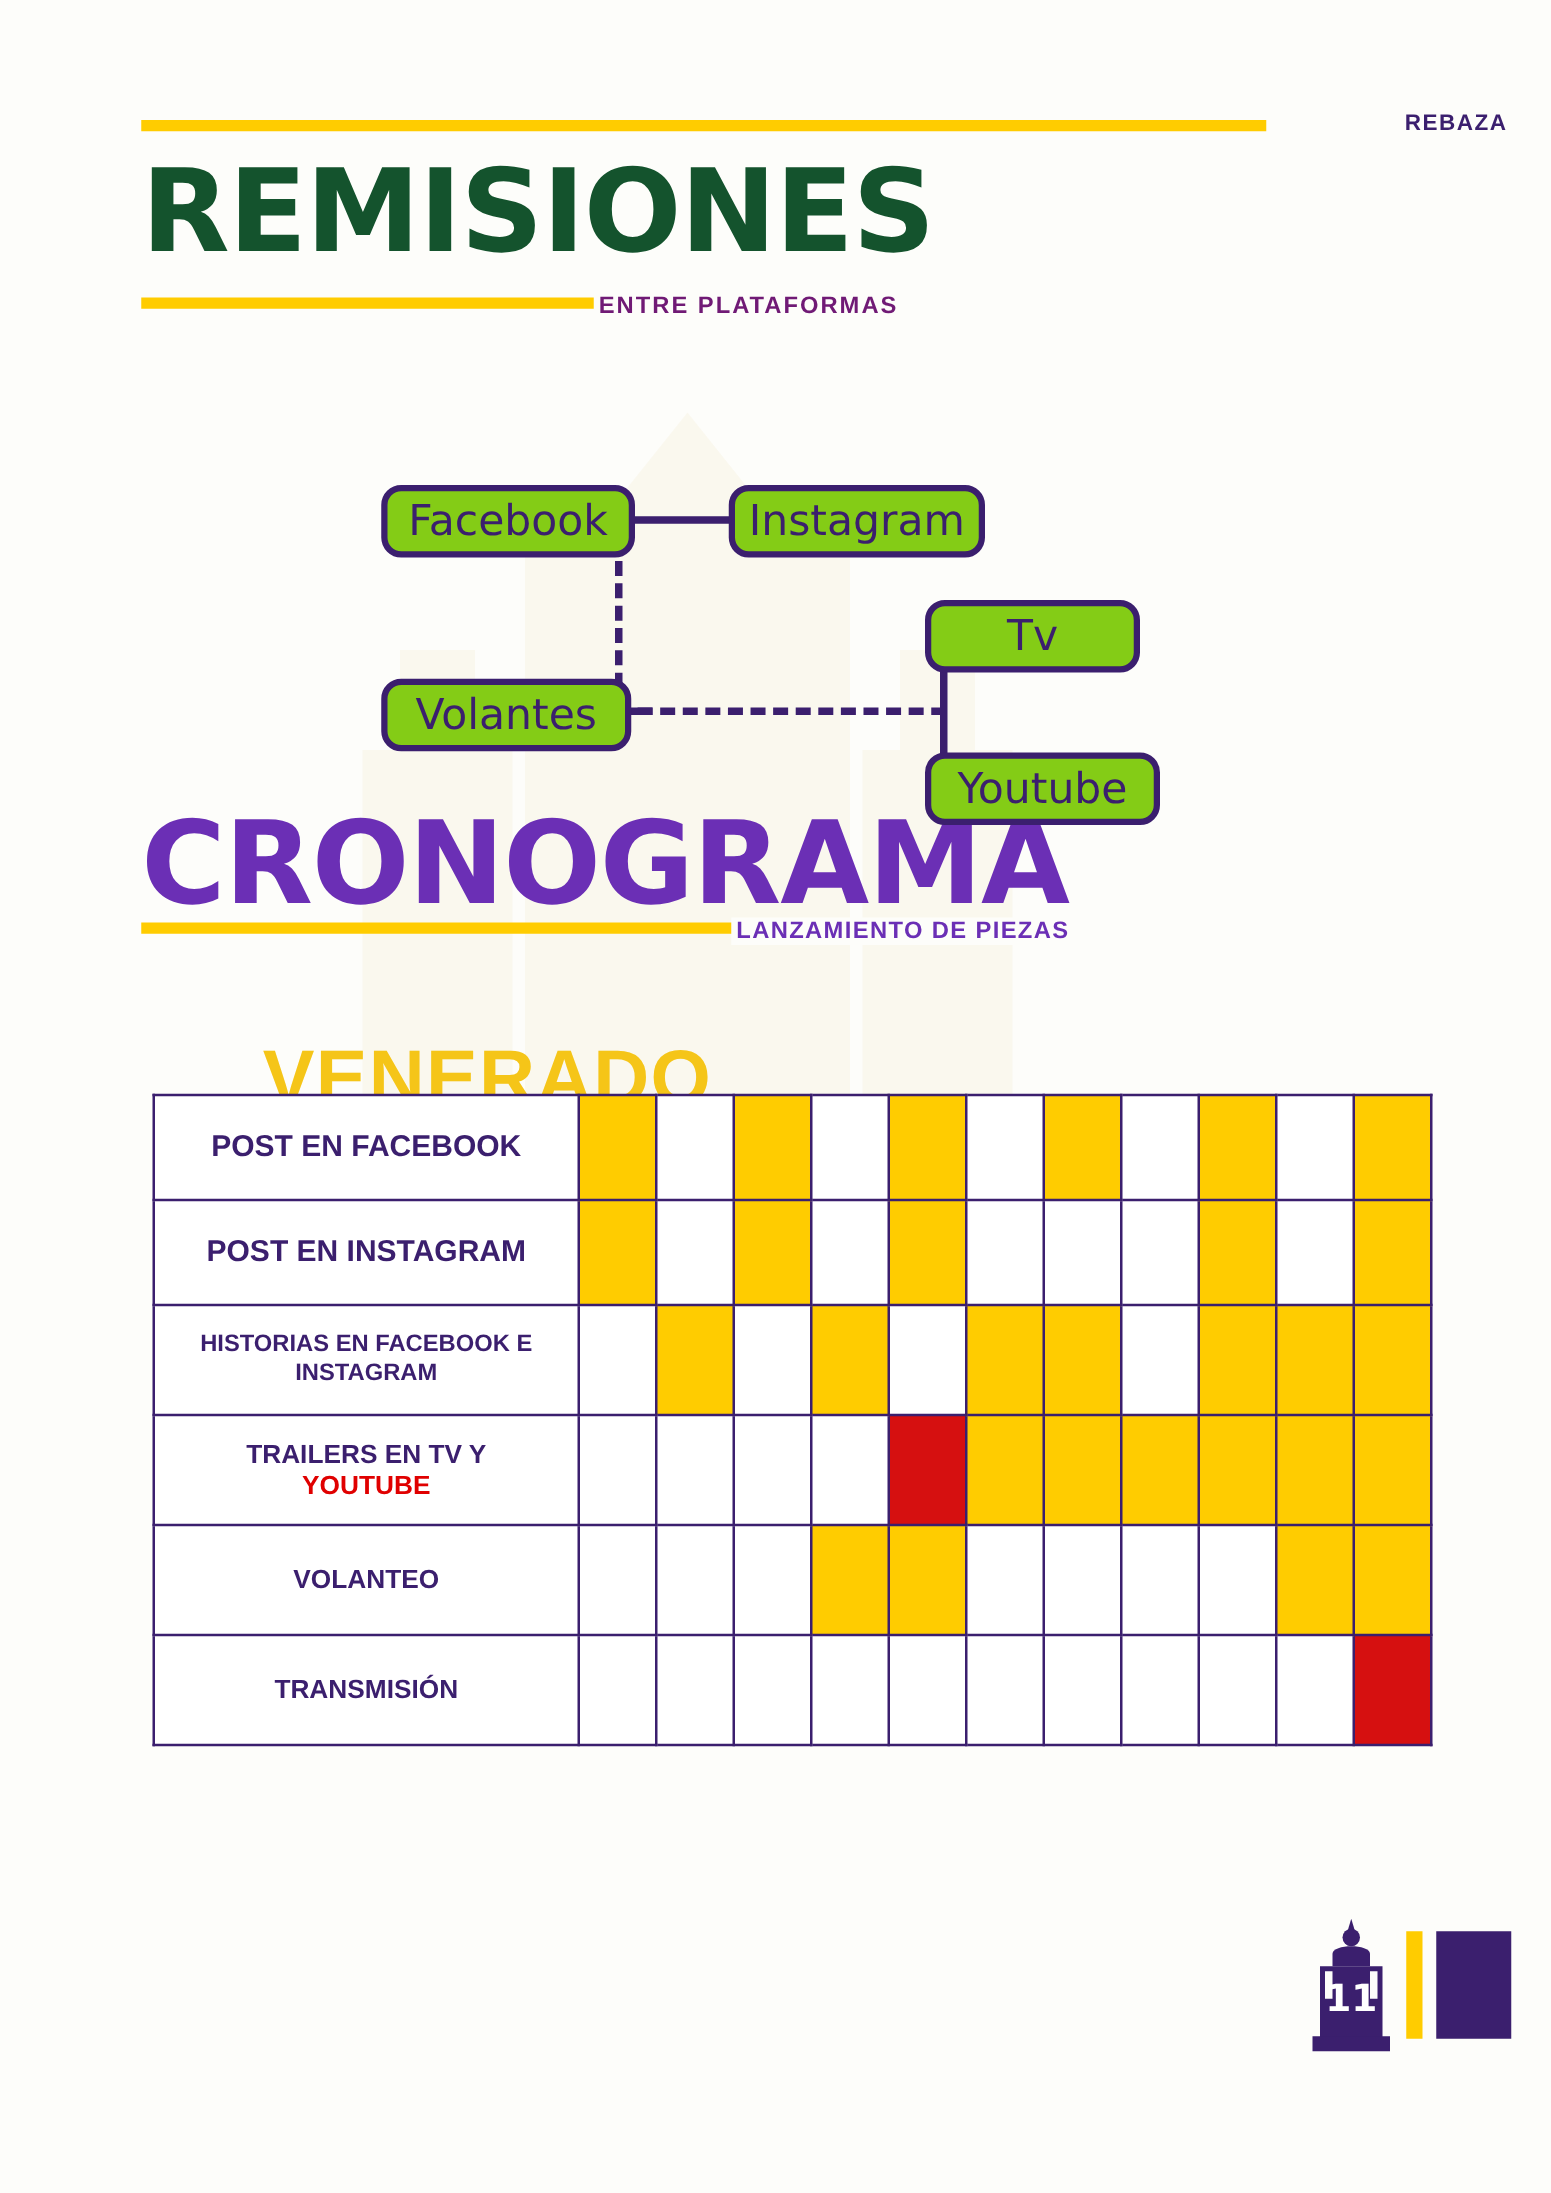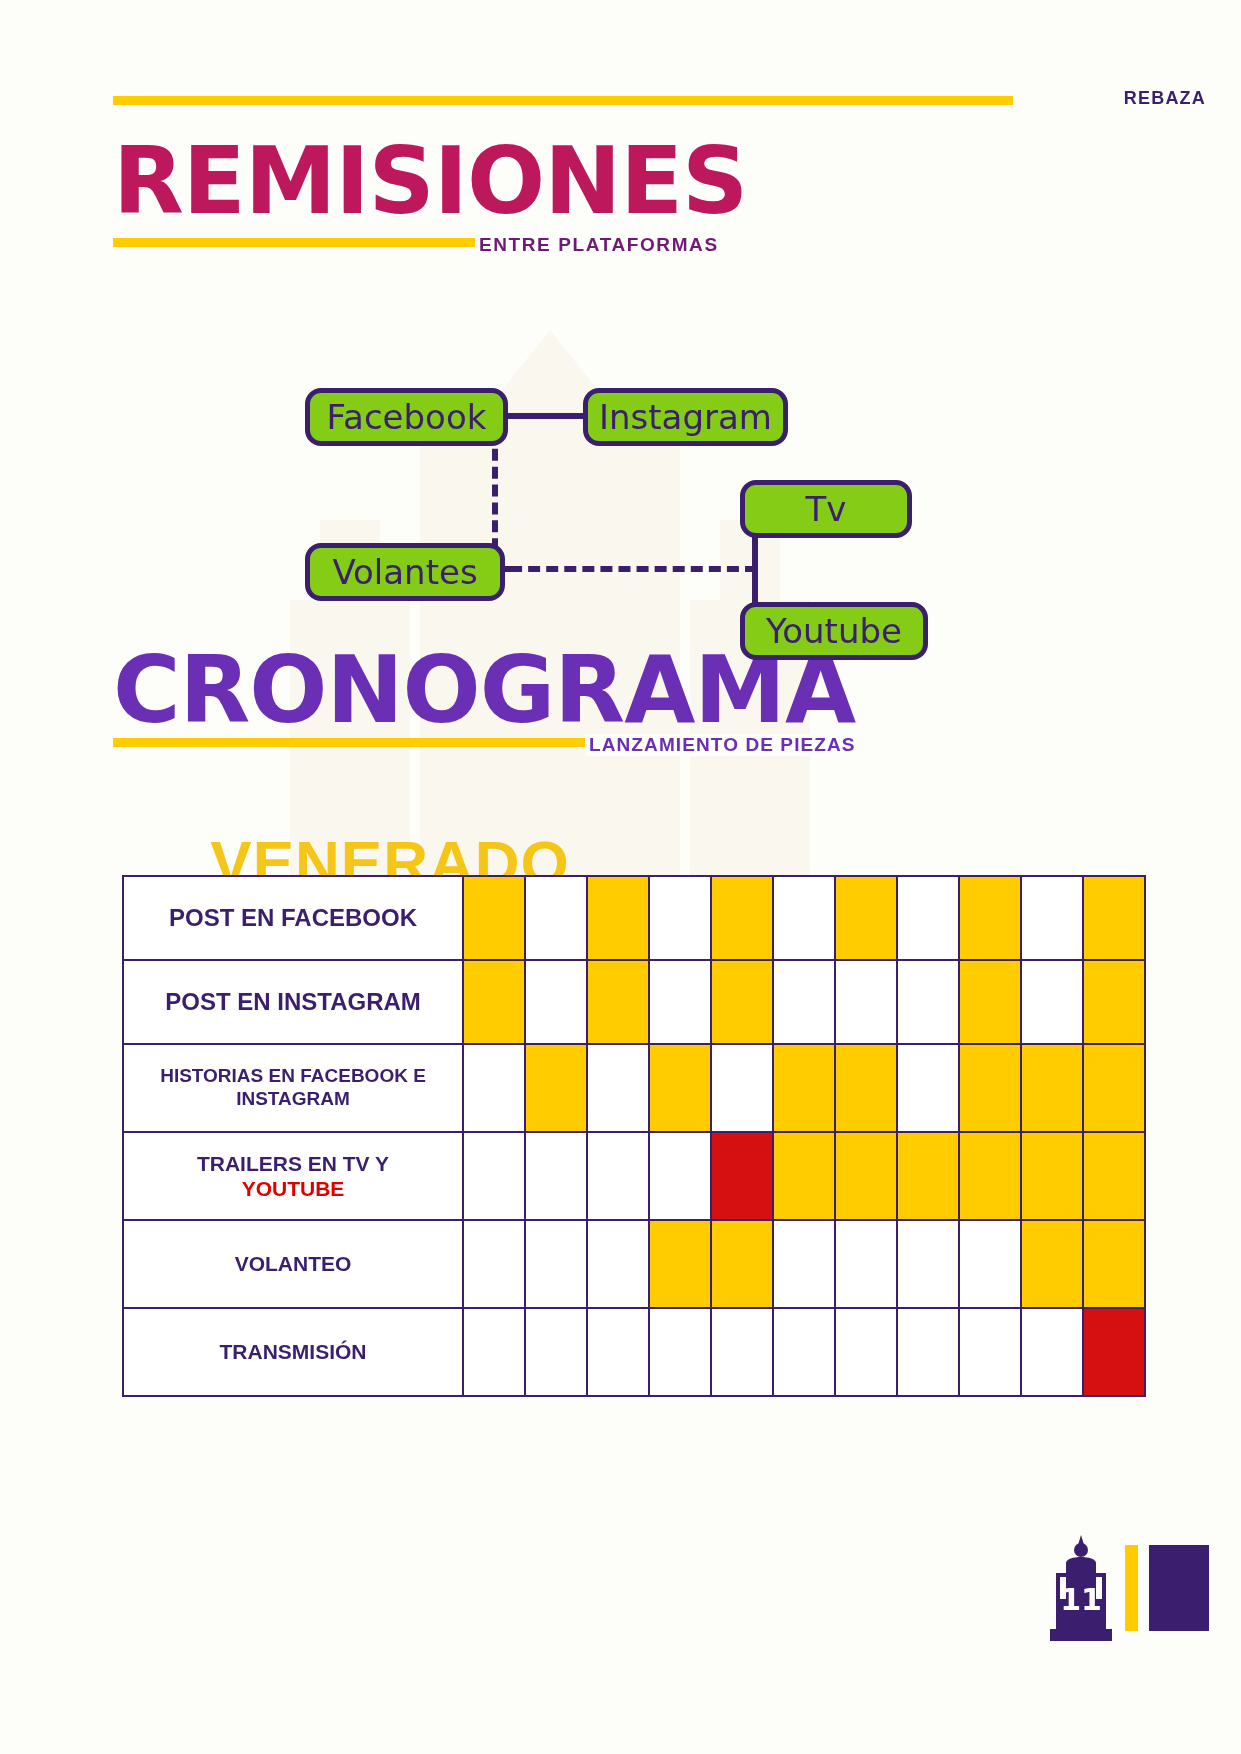--- a/index.html
+++ b/index.html
@@ -55,25 +55,25 @@
     font-size: 18px;
     font-weight: bold;
     letter-spacing: 1.2px;
     color: #3b1f6e;
   }
 
   
   .title-remisiones {
     position: absolute;
     left: 113px;
-    top: 136px;
+    top: 124px;
     font-size: 92px;
     font-weight: bold;
     letter-spacing: -1px;
-    color: #be185d;
+    color: #14532d;
     line-height: 1;
     font-family: "DejaVu Sans", sans-serif;
   }
   .rule-remisiones {
     position: absolute;
     left: 113px;
     top: 238px;
     width: 590px;
     height: 9px;
     background: #ffcc00;

